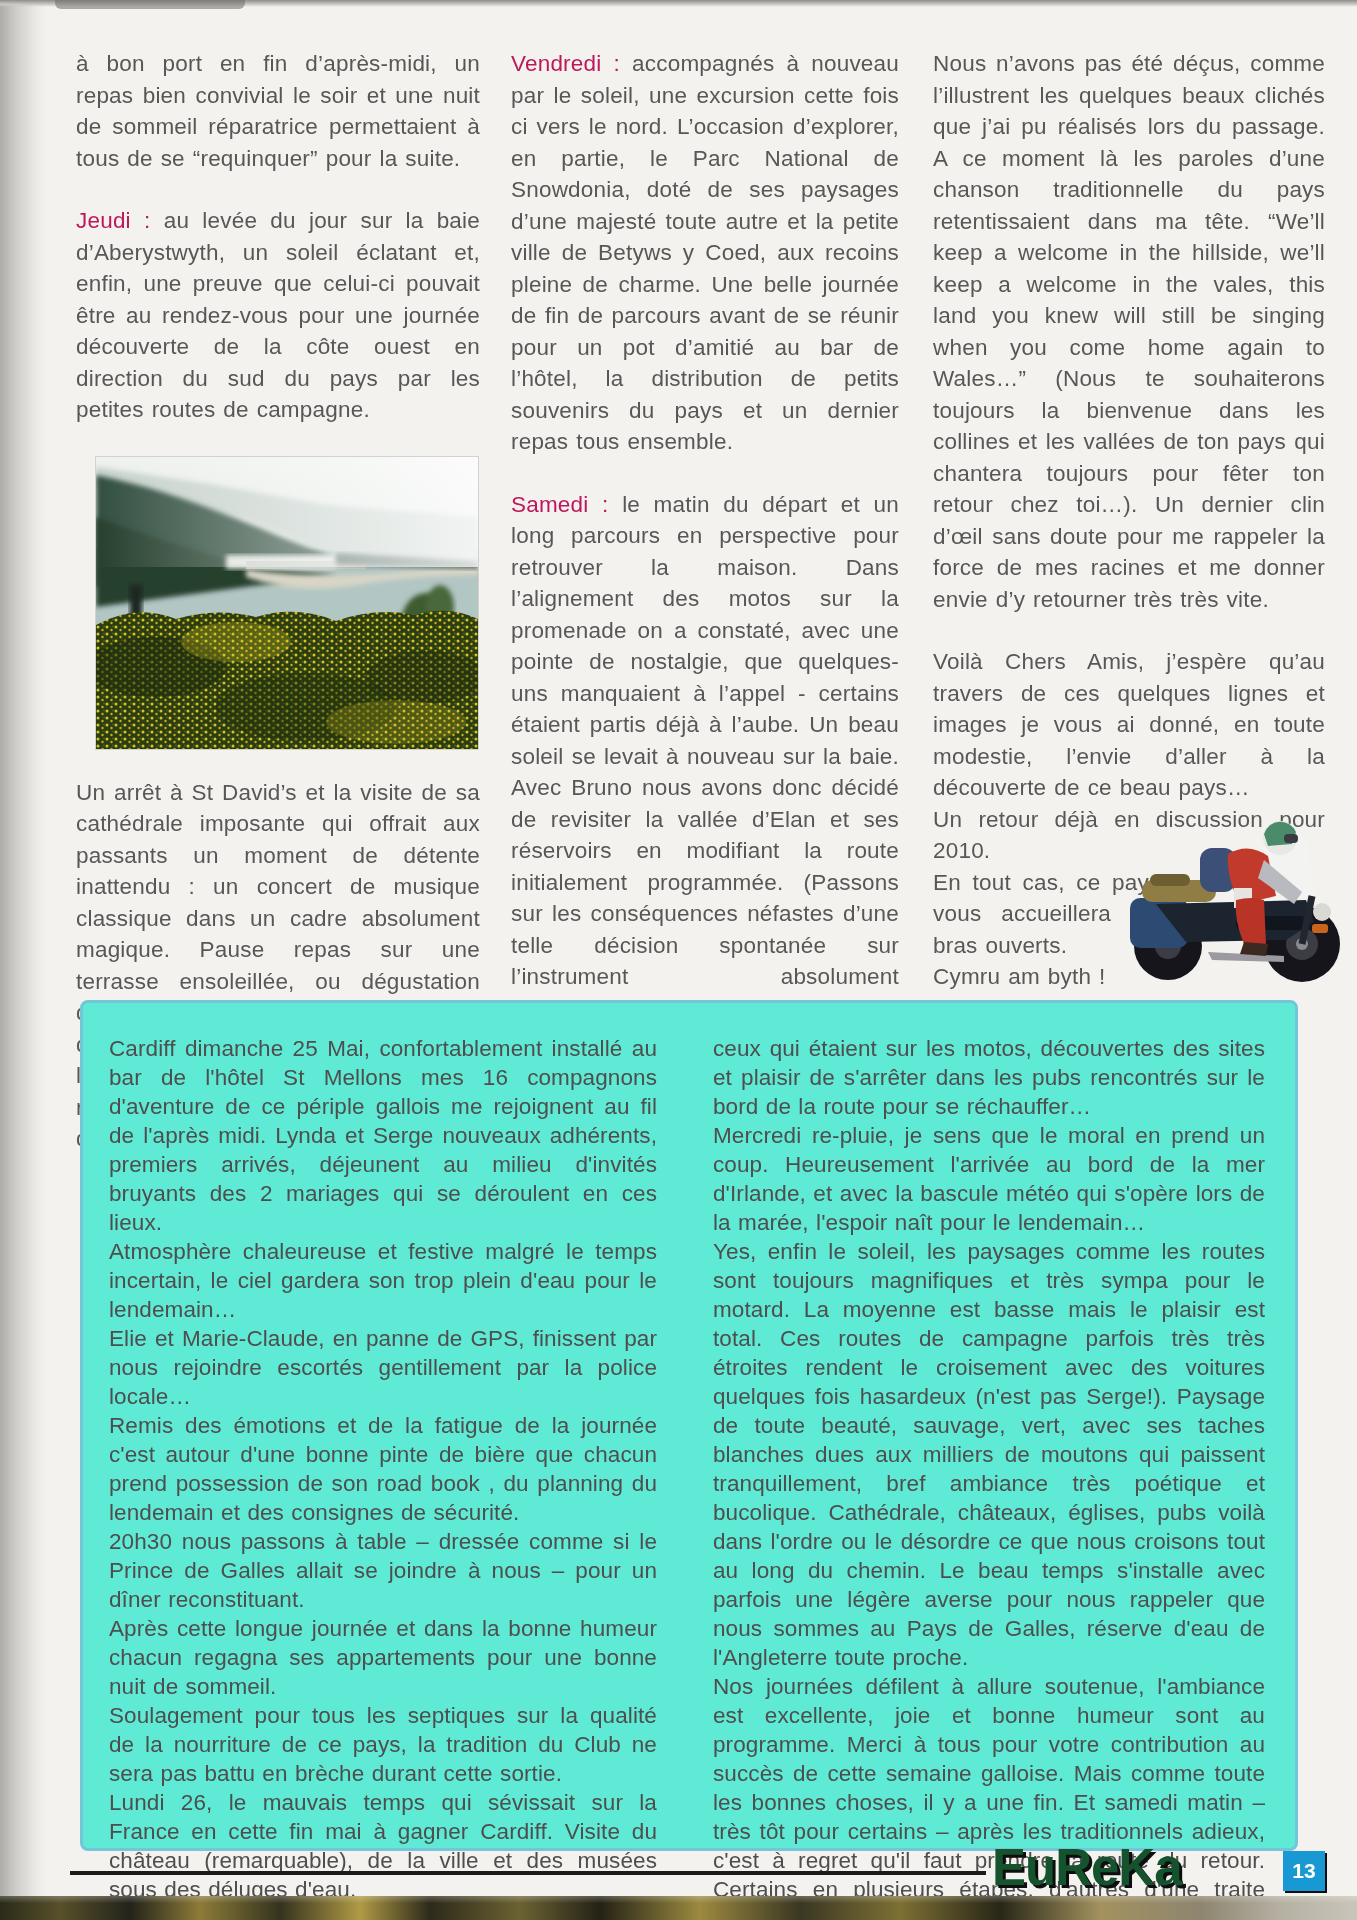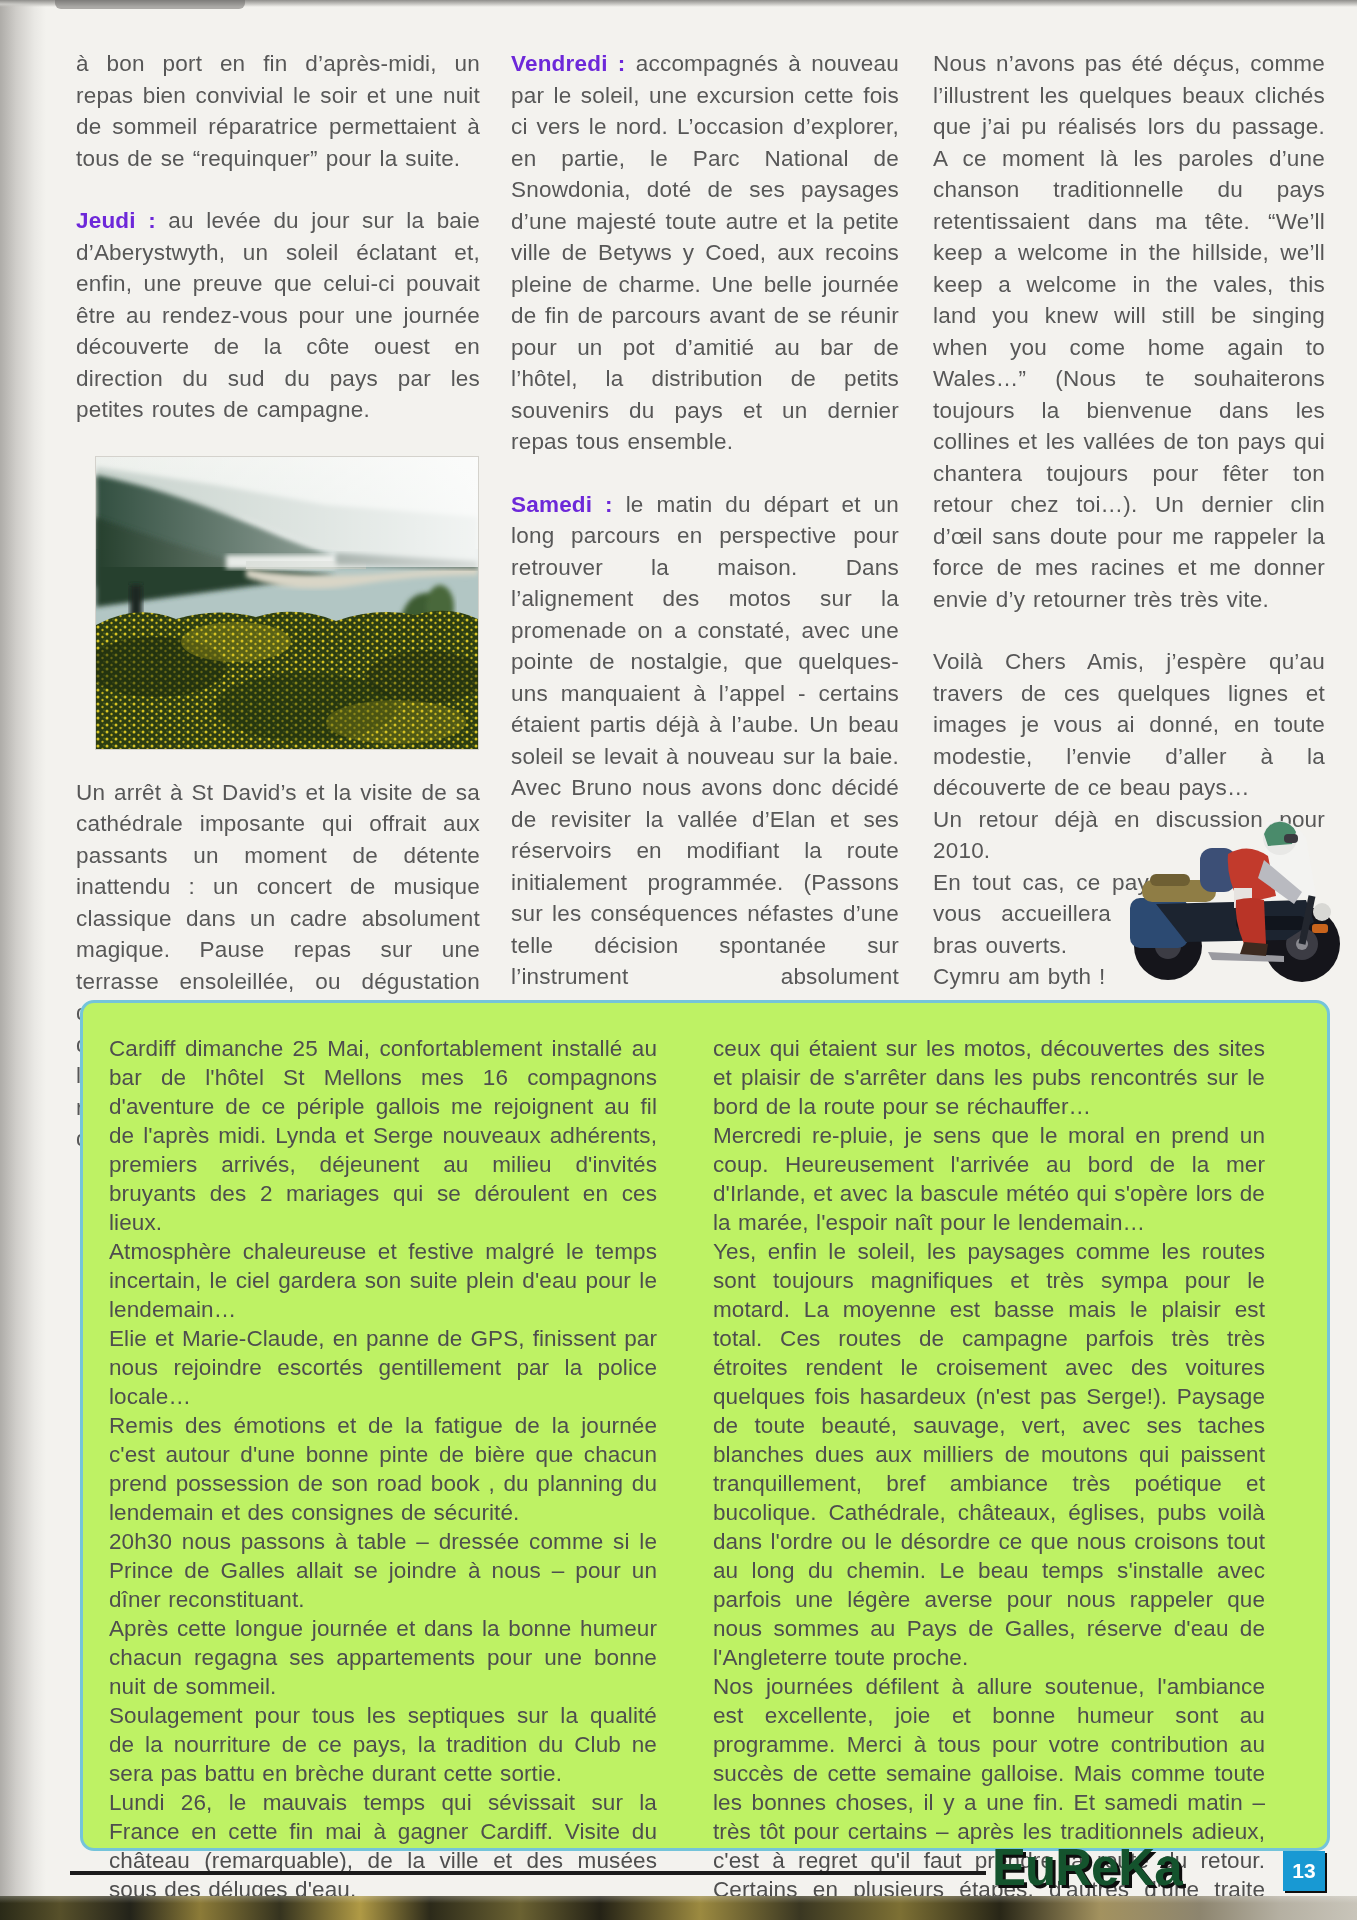--- a/index.html
+++ b/index.html
@@ -17,34 +17,34 @@
   .scan-corner{position:absolute;left:55px;top:0;width:190px;height:9px;background:#6f6e6b;opacity:.55;border-radius:0 0 6px 6px;}
 
   
   .col{position:absolute;top:48px;font-size:22.5px;line-height:31.5px;
     text-align:justify;letter-spacing:.2px;word-spacing:1.5px;}
   .col p{margin:0 0 31px 0;}
   .col p.nogap{margin-bottom:0;}
   .col1{left:76px;width:404px;}
   .col2{left:511px;width:388px;}
   .col3{left:933px;width:392px;}
-  b.lead{color:#6d28d9;font-weight:bold;}
+  b.lead{color:#be185d;font-weight:normal;}
 
   
   .photo-coastal{position:relative;width:382px;height:292px;margin:17px 0 28px 20px;
     overflow:hidden;background:#e8ebe7;box-shadow:0 0 0 1px #d4d2cc;}
   .narrow{width:58%;}
   .sig-cery{margin-top:10px;padding-left:95px;font-size:25px;color:#3e3e3e;letter-spacing:1.5px;}
 
   
   .photo-moto{position:absolute;left:1116px;top:804px;width:236px;height:182px;}
 
   
   .report-box{position:absolute;left:80px;top:1000px;width:1212px;height:845px;
-    border:3px solid #74c4da;border-radius:14px;background:#bef264;padding-left:32px;}
+    border:3px solid #74c4da;border-radius:8px;background:#5eead4;}
   .box-col{position:absolute;top:31px;font-size:22.5px;line-height:29px;
     text-align:justify;letter-spacing:.1px;word-spacing:1px;color:#4e4e4e;}
   .box-col p{margin:0;}
   .box-col-a{left:26px;width:548px;}
   .box-col-b{left:630px;width:552px;}
 
   
   .footer-rule{position:absolute;left:70px;top:1871px;width:916px;height:4px;background:#1b1b1b;}
   .eureka-logo{position:absolute;left:992px;top:1842px;width:285px;height:52px;
     font-size:51px;font-weight:bold;color:#14532d;letter-spacing:-1px;
@@ -172,21 +172,21 @@
       <path d="M148,30 A17 17 0 0 1 180,28 L176,40 L152,42 Z" fill="#2e7a55" opacity=".85"></path>
       <rect x="168" y="30" width="14" height="9" rx="4" fill="#3a3a40"></rect>
 
       <path d="M128,138 L152,140 L150,152 L124,150 Z" fill="#3c2a20"></path>
     </svg>
   </div>
 
   <div class="report-box">
     <div class="box-col box-col-a">
       <p>Cardiff dimanche 25 Mai,  confortablement installé au bar de l'hôtel St Mellons mes 16 compagnons d'aventure de ce périple gallois me rejoignent au fil de l'après midi.  Lynda et Serge nouveaux adhérents, premiers arrivés, déjeunent  au milieu d'invités bruyants des 2 mariages qui se déroulent en ces lieux.</p>
-      <p>Atmosphère chaleureuse et festive malgré le temps incertain,  le ciel gardera son suite plein d'eau pour le lendemain…</p>
+      <p>Atmosphère chaleureuse et festive malgré le temps incertain,  le ciel gardera son trop plein d'eau pour le lendemain…</p>
       <p>Elie et Marie-Claude, en panne de GPS, finissent par nous rejoindre escortés  gentillement par la police locale…</p>
       <p>Remis des émotions et de la fatigue de la journée c'est autour d'une bonne pinte de bière que chacun prend possession de son road book , du planning du lendemain et des consignes de sécurité.</p>
       <p>20h30 nous passons à table – dressée comme si le Prince de Galles allait se joindre à nous – pour un dîner reconstituant.</p>
       <p>Après cette longue journée et dans la bonne humeur chacun regagna ses appartements pour une bonne nuit de sommeil.</p>
       <p>Soulagement pour tous les septiques sur la qualité de la nourriture de ce pays, la tradition du Club ne sera pas battu en brèche durant cette sortie.</p>
       <p>Lundi 26, le mauvais temps qui sévissait sur la France en cette fin mai à gagner Cardiff. Visite du château (remarquable), de la ville et des musées sous des déluges d'eau.</p>
       <p>Excellent pour tester l'étanchéité de sa tenue… finalement belle journée de visite qui se termina comme toujours autour d'un verre et d'un excellent repas.</p>
 
     </div>
     <div class="box-col box-col-b">

